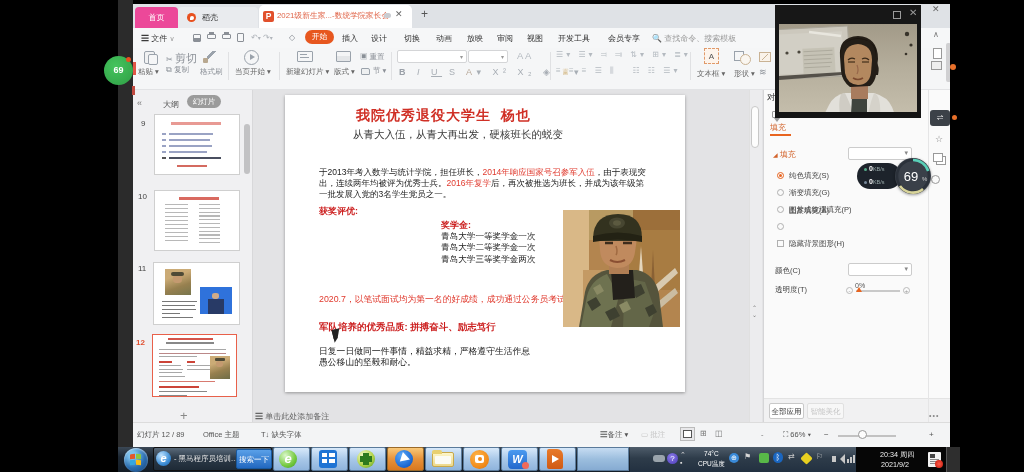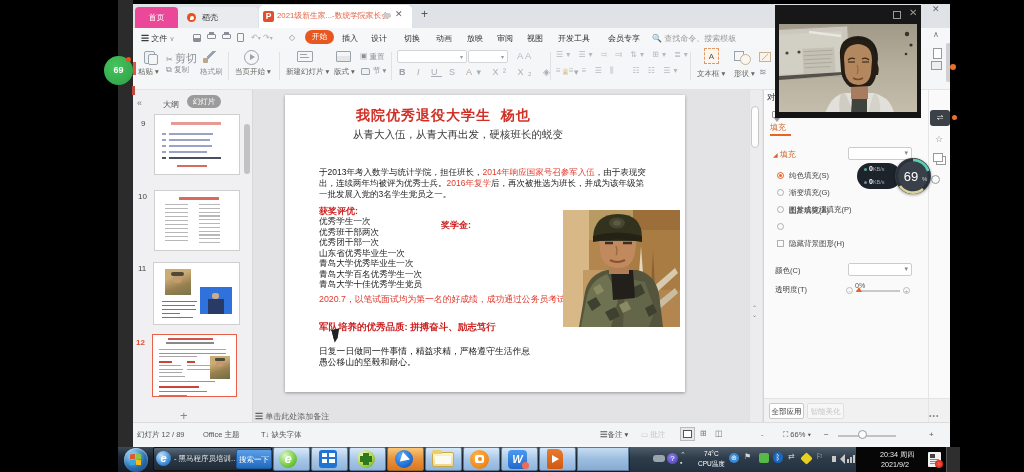--- a/index.html
+++ b/index.html
@@ -257,22 +257,22 @@
     <div class="abs" style="left:725px;top:7px;width:9px;height:9px;background:#fdfdfd;border:1px solid #999;border-radius:50%;"></div>
     <div class="abs t" style="left:796px;top:7px;font-size:8px;color:#555;">+</div>
   </div>
 </div>
 
 <div class="abs" id="slide" style="left:285px;top:95px;width:400px;height:297px;background:#fff;box-shadow:0 1px 3px rgba(0,0,0,.35);">
   <div class="abs t" style="left:68px;top:33px;font-size:10.5px;color:#3a3a3a;">从青大入伍，从青大再出发，硬核班长的蜕变</div>
   <div class="abs t" style="left:71px;top:12px;font-size:14px;font-weight:bold;color:#d03026;letter-spacing:1px;">我院优秀退役大学生&nbsp; 杨也</div>
   <div class="abs t" style="left:34px;top:72px;font-size:8.5px;line-height:10.8px;color:#222;">于2013年考入数学与统计学院，担任班长，<span style="color:#e0392d;">2014年响应国家号召参军入伍</span>，由于表现突<br>出，连续两年均被评为优秀士兵。<span style="color:#e0392d;">2016年复学</span>后，再次被推选为班长，并成为该年级第<br>一批发展入党的3名学生党员之一。</div>
   <div class="abs t" style="left:34px;top:110px;font-size:9px;font-weight:bold;color:#cc1f1f;">获奖评优:</div>
-  <div class="abs" style="left:34px;top:121px;font-size:8.6px;line-height:10.5px;color:#222;">优秀学生一次<br>优秀班干部两次<br>优秀团干部一次<br>山东省优秀毕业生一次<br>青岛大学优秀毕业生一次<br>青岛大学百名优秀学生一次<br>青岛大学十佳优秀学生党员</div>
   <div class="abs t" style="left:156px;top:124px;font-size:9px;font-weight:bold;color:#cc1f1f;">奖学金:</div>
+  <div class="abs" style="left:156px;top:136px;font-size:8.6px;line-height:11.3px;color:#222;">青岛大学一等奖学金一次<br>青岛大学二等奖学金一次<br>青岛大学三等奖学金两次</div>
   <div class="abs t" style="left:34px;top:199px;font-size:8.8px;color:#e0392d;">2020.7，以笔试面试均为第一名的好成绩，成功通过公务员考试</div>
   <div class="abs t" style="left:34px;top:226px;font-size:9.5px;font-weight:bold;color:#cc1f1f;">军队培养的优秀品质: 拼搏奋斗、励志笃行</div>
   <div class="abs" style="left:34px;top:251px;font-size:8.8px;line-height:11px;color:#222;">日复一日做同一件事情，精益求精，严格遵守生活作息<br>愚公移山的坚毅和耐心。</div>
 
   <div class="abs" style="left:278px;top:115px;width:117px;height:117px;overflow:hidden;">
     <svg width="117" height="117" viewBox="0 0 117 117">
       <rect width="117" height="117" fill="#b3854f"></rect>
       <rect x="55" y="0" width="62" height="48" fill="#9c6f3a"></rect>
       <rect x="60" y="20" width="57" height="60" fill="#a87c42"></rect>
       <rect x="25" y="0" width="45" height="30" fill="#b89a62"></rect>

